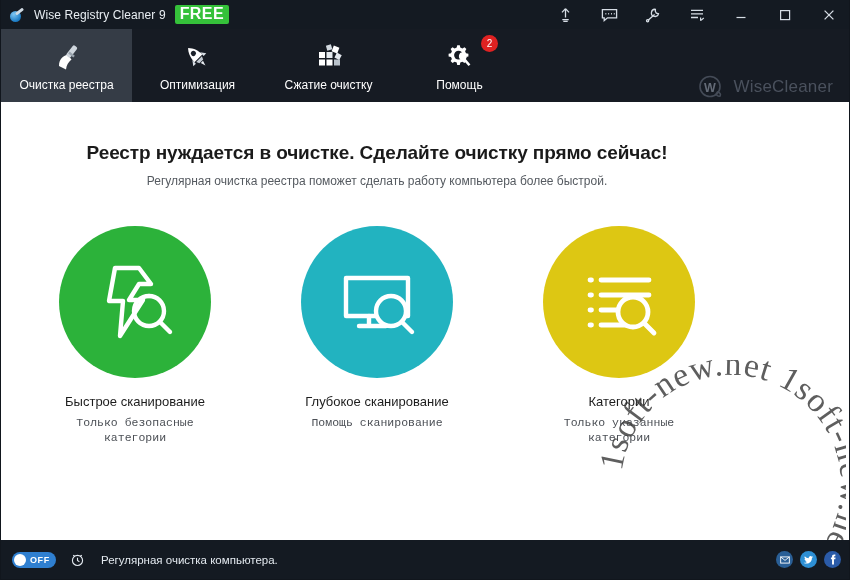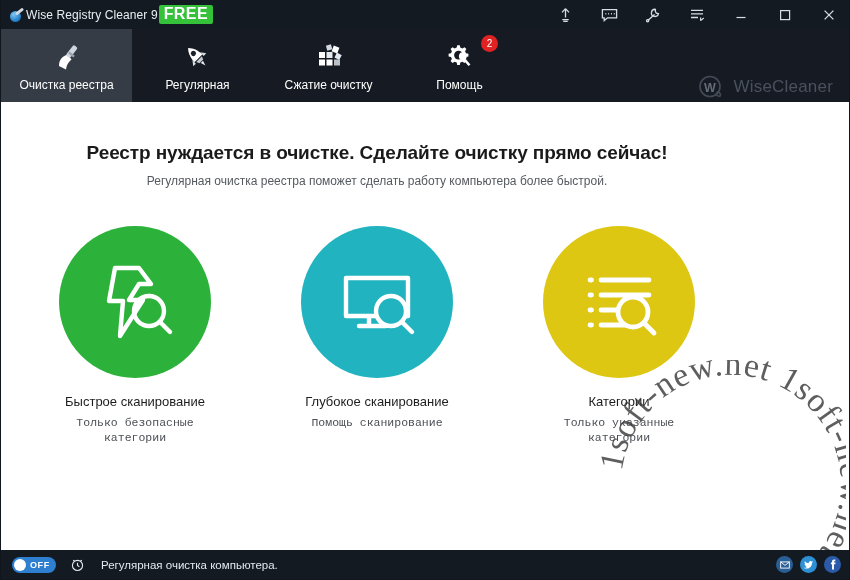--- a/index.html
+++ b/index.html
@@ -30,21 +30,21 @@
     width: 850px;
     height: 29px;
     background: #141a22;
     display: flex;
     align-items: center;
   }
   .title-left {
     display: flex;
     align-items: center;
     padding-left: 8px;
-    gap: 1px;
+    gap: 9px;
   }
   .app-icon {
     width: 16px; height: 16px;
     position: relative;
     flex: none;
   }
   .app-icon .ball {
     position: absolute;
     width: 11px; height: 11px;
     border-radius: 50%;
@@ -227,21 +227,21 @@
     height: 220px;
     pointer-events: none;
     opacity: .82;
   }
 
   
   .statusbar {
     position: absolute;
     left: 0; bottom: 0;
     width: 850px;
-    height: 29px;
+    height: 39px;
     background: #141a22;
     display: flex;
     align-items: center;
     padding-left: 11px;
     box-sizing: border-box;
   }
   .toggle {
     width: 44px;
     height: 16px;
     border-radius: 8px;
@@ -377,21 +377,21 @@
             <g transform="rotate(-45 17 16)">
               <path d="M17 2 C21 6 22.5 11.5 22.5 16.5 L11.5 16.5 C11.5 11.5 13 6 17 2 Z" fill="#ffffff"></path>
               <circle cx="17" cy="9.5" r="2.6" fill="#1b212a"></circle>
               <path d="M11.5 13.5 L7.8 18.5 L11.5 18.5 Z" fill="#d8dee5"></path>
               <path d="M22.5 13.5 L26.2 18.5 L22.5 18.5 Z" fill="#d8dee5"></path>
               <path d="M13 17.5 h8 l-1.4 3.2 h-5.2 z" fill="#c3cad2"></path>
               <path d="M15.4 21.5 l1.6 5 1.6-5 z" fill="#e9eef3"></path>
             </g>
           </svg>
         </span>
-        <span class="nav-label">Регулярная</span>
+        <span class="nav-label">Оптимизация</span>
       </div>
 
       <div class="nav-item">
         <span class="nav-ico">
           <svg width="34" height="32" viewBox="0 0 34 32">
             <g fill="#ffffff">
               <rect x="7" y="10" width="6" height="6"></rect>
               <rect x="14.5" y="10" width="6" height="6" fill="#e6ebf0"></rect>
               <rect x="7" y="17.5" width="6" height="6"></rect>
               <rect x="14.5" y="17.5" width="6" height="6"></rect>

